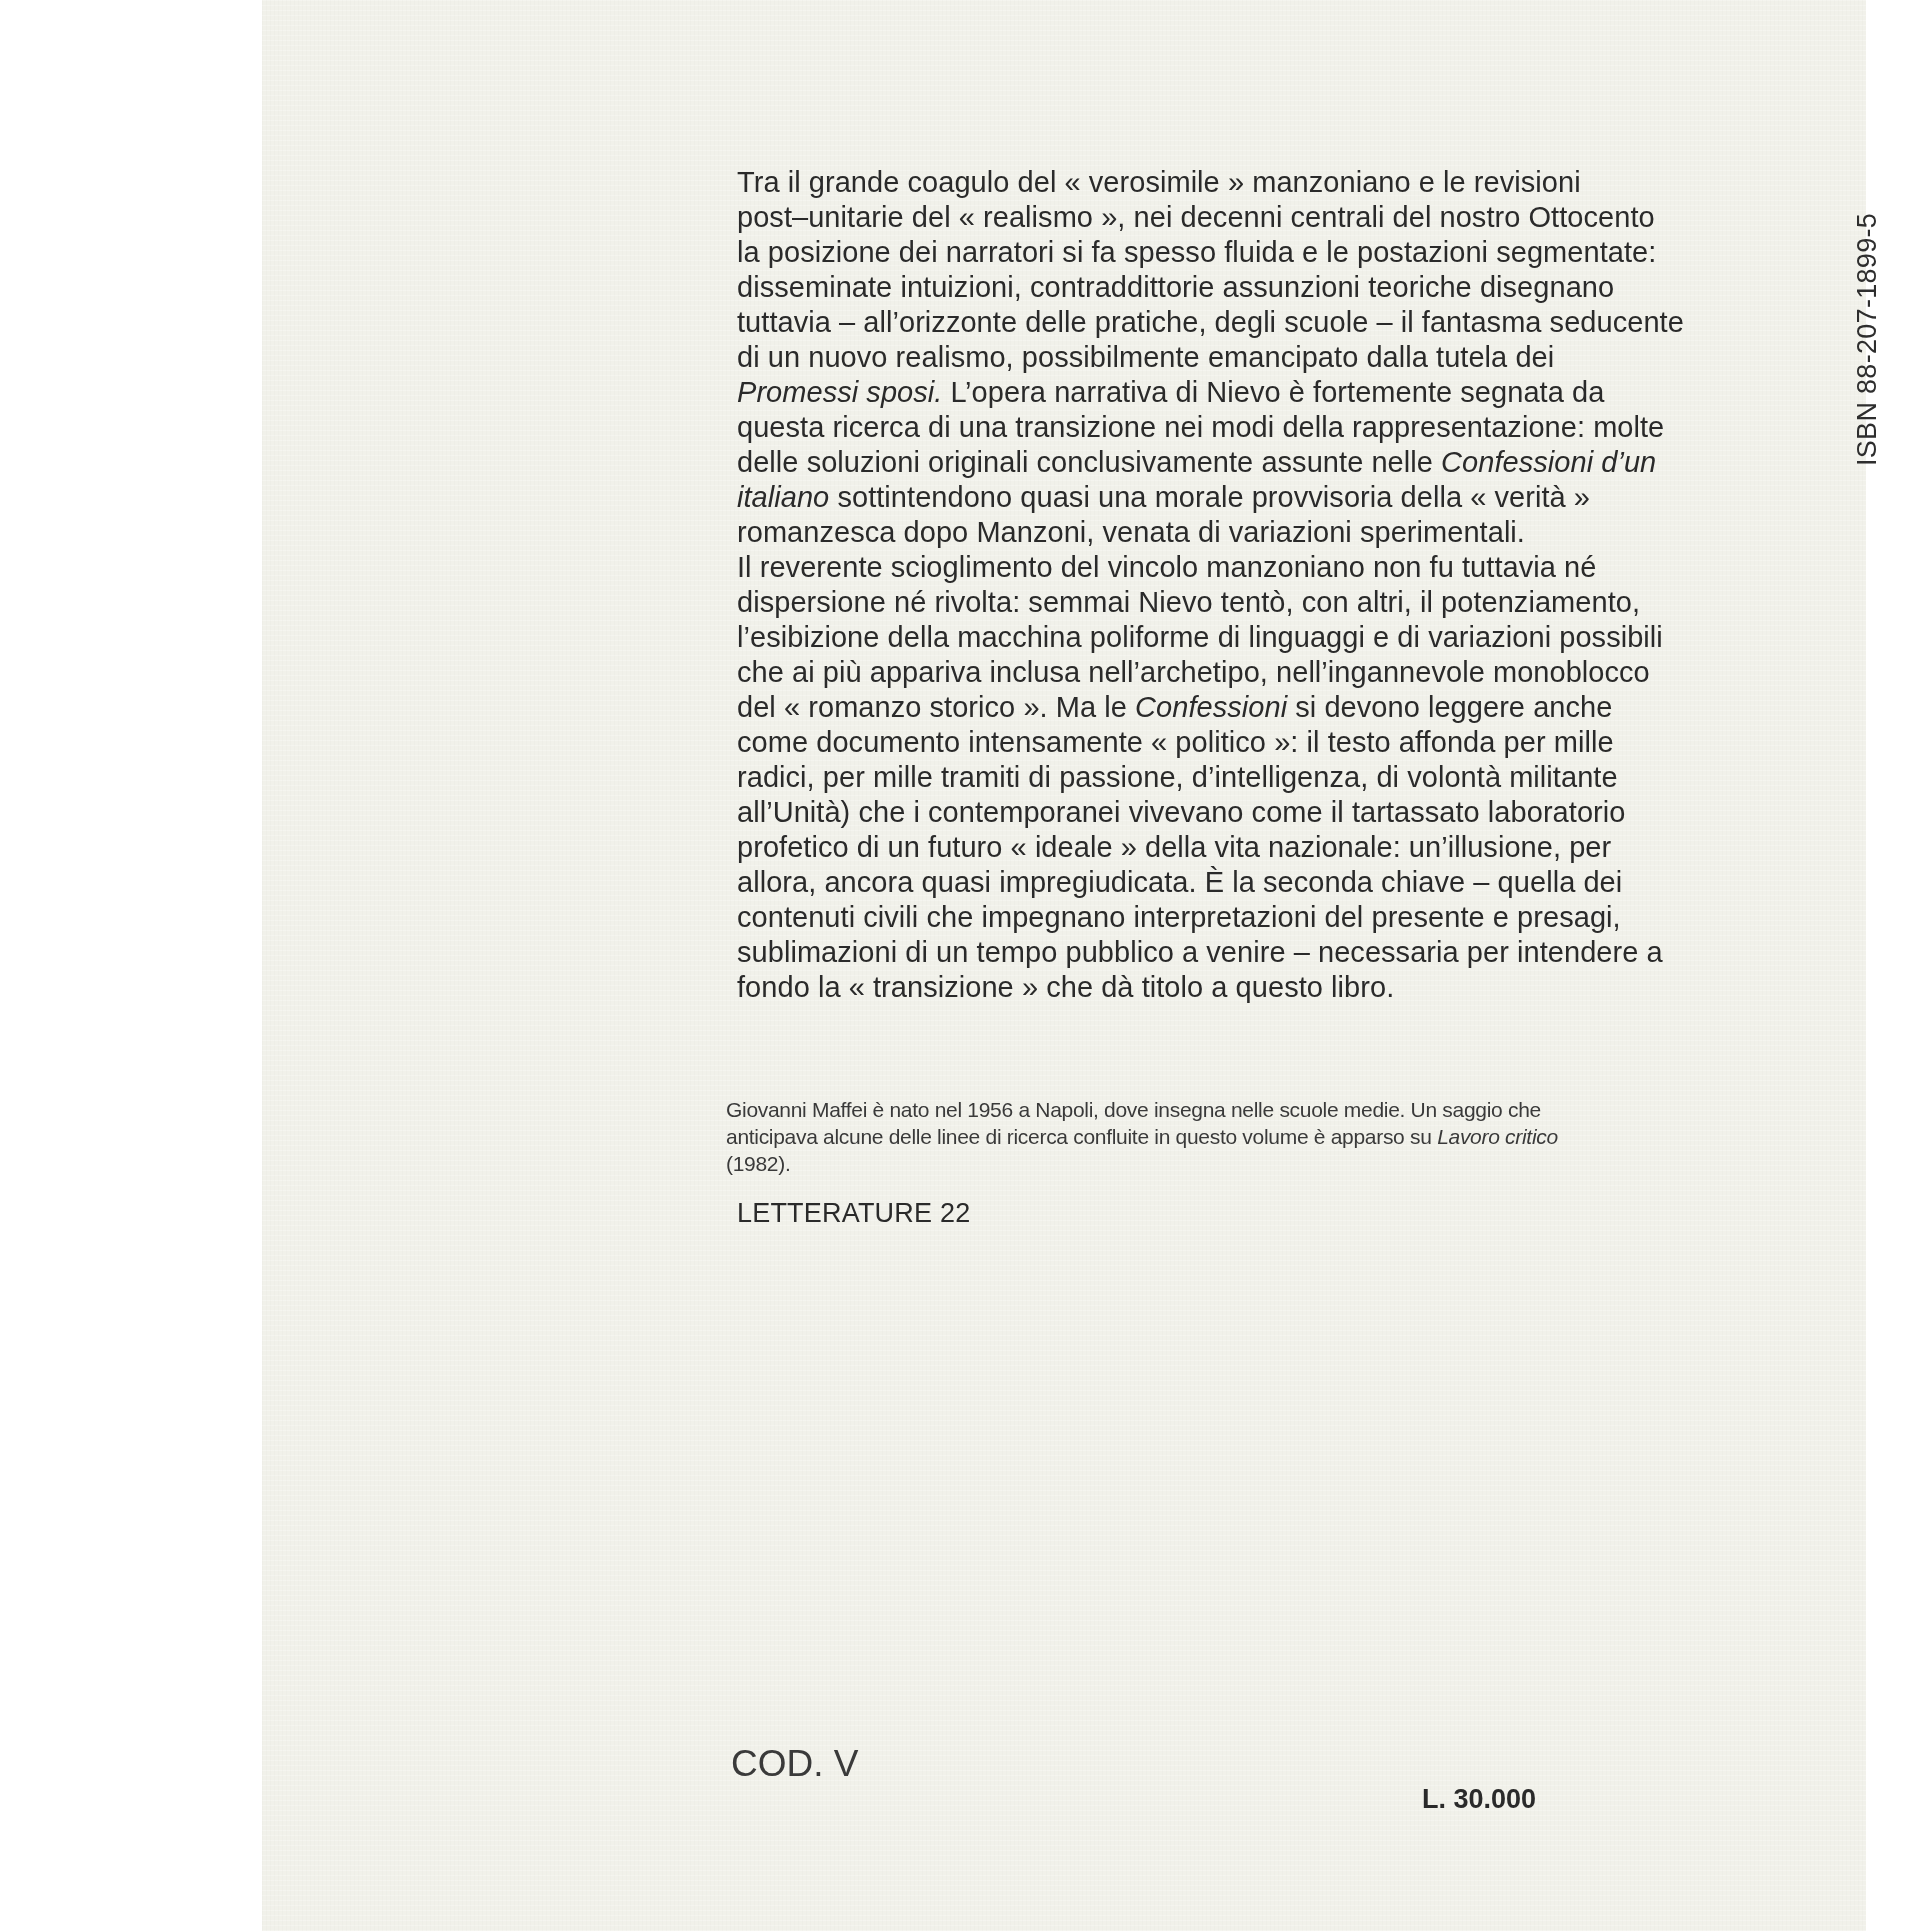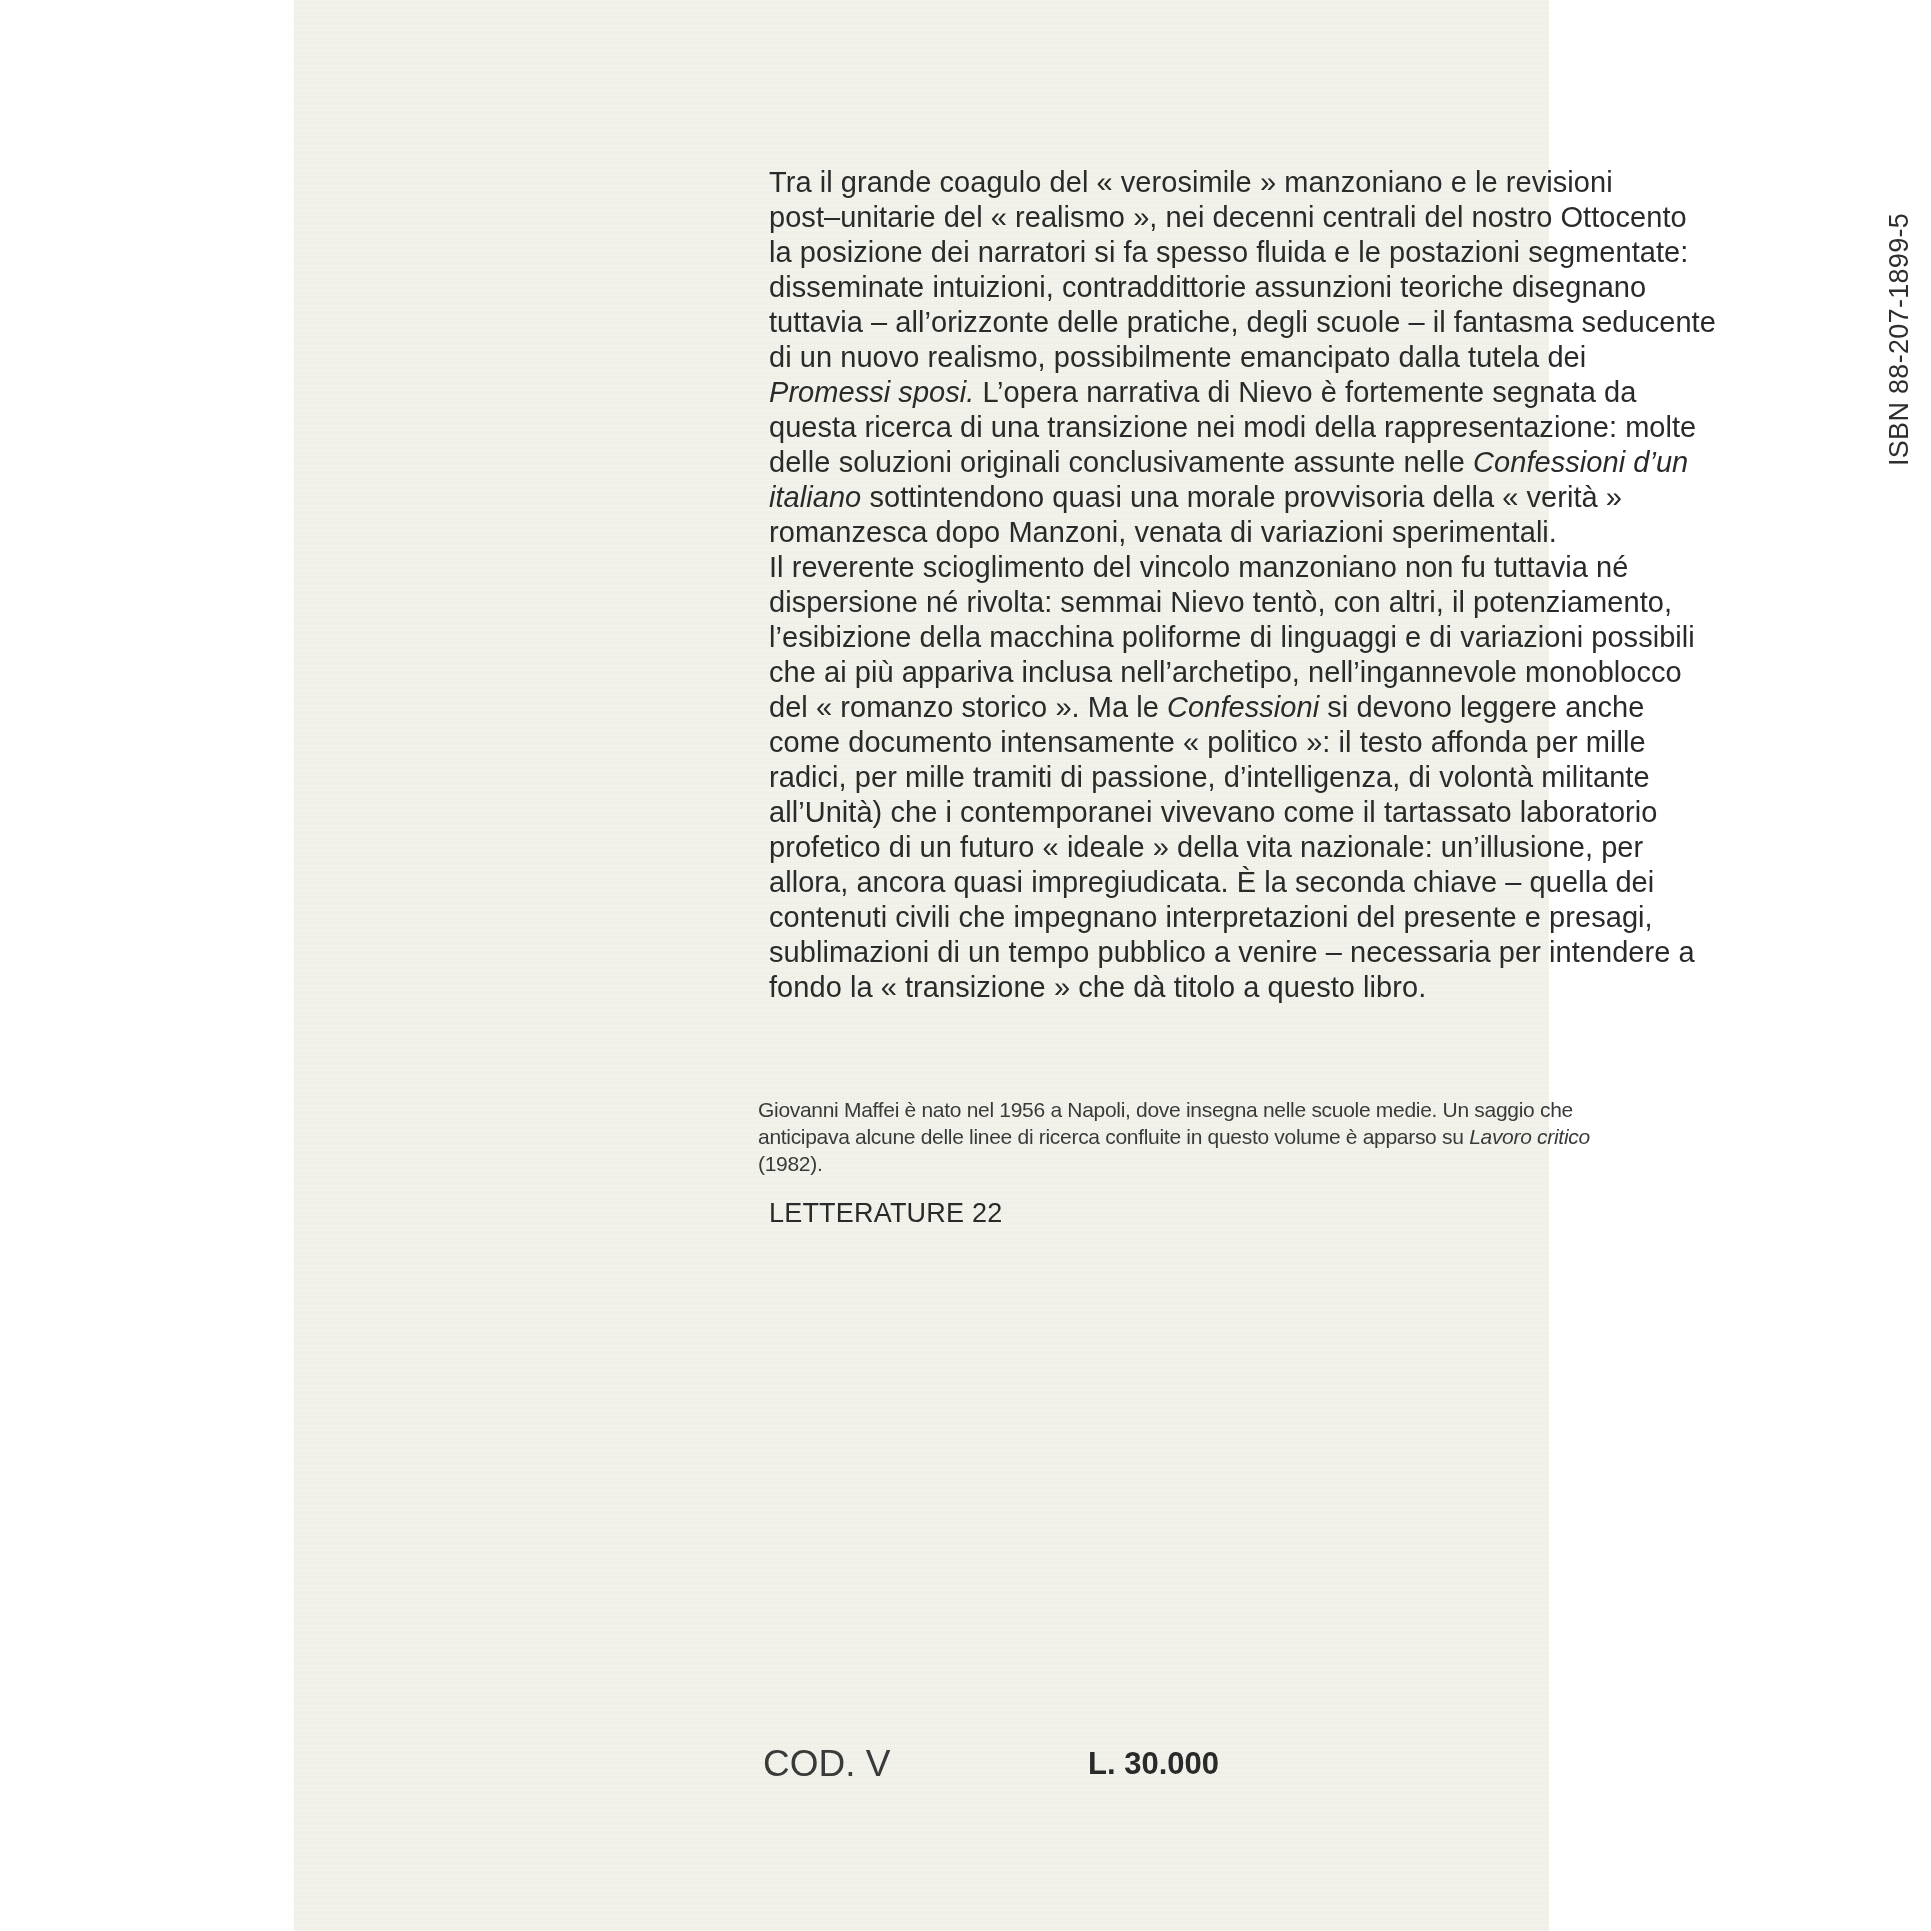--- a/index.html
+++ b/index.html
@@ -11,27 +11,26 @@
     width: 1931px;
     height: 1931px;
     position: relative;
     overflow: hidden;
     font-family: "Liberation Sans", "DejaVu Sans", sans-serif;
   }
   .cover {
     position: absolute;
     left: 262px;
     top: 0;
-    width: 1255px;
+    width: 1604px;
     height: 1931px;
     background: #f1f1ea;
     background-image:
       repeating-linear-gradient(90deg, rgba(0,0,0,0.012) 0px, rgba(0,0,0,0.012) 1px, transparent 1px, transparent 4px),
       repeating-linear-gradient(0deg, rgba(255,255,255,0.25) 0px, rgba(255,255,255,0.25) 1px, transparent 1px, transparent 5px);
-    margin-left: 32px;
   }
   .blurb {
     position: absolute;
     left: 475px;
     top: 165px;
     width: 1104px;
     color: #2a2a2a;
     font-size: 29px;
     line-height: 35px;
     letter-spacing: 0.05px;
@@ -79,22 +78,22 @@
     position: absolute;
     left: 469px;
     top: 1743px;
     font-size: 37px;
     color: #3a3a3a;
     white-space: nowrap;
   }
   .price {
     position: absolute;
     right: 330px;
-    top: 1746px;
-    font-size: 31px;
+    top: 1784px;
+    font-size: 27px;
     font-weight: bold;
     color: #2a2a2a;
     white-space: nowrap;
   }
 </style>
 </head>
 <body>
 
 <div class="cover">
 

